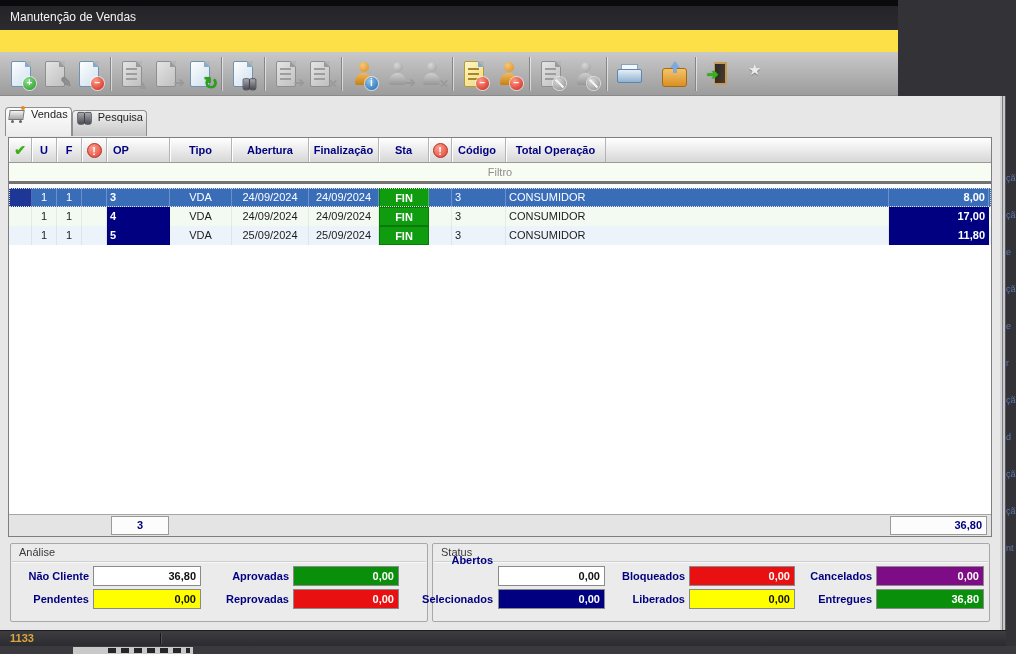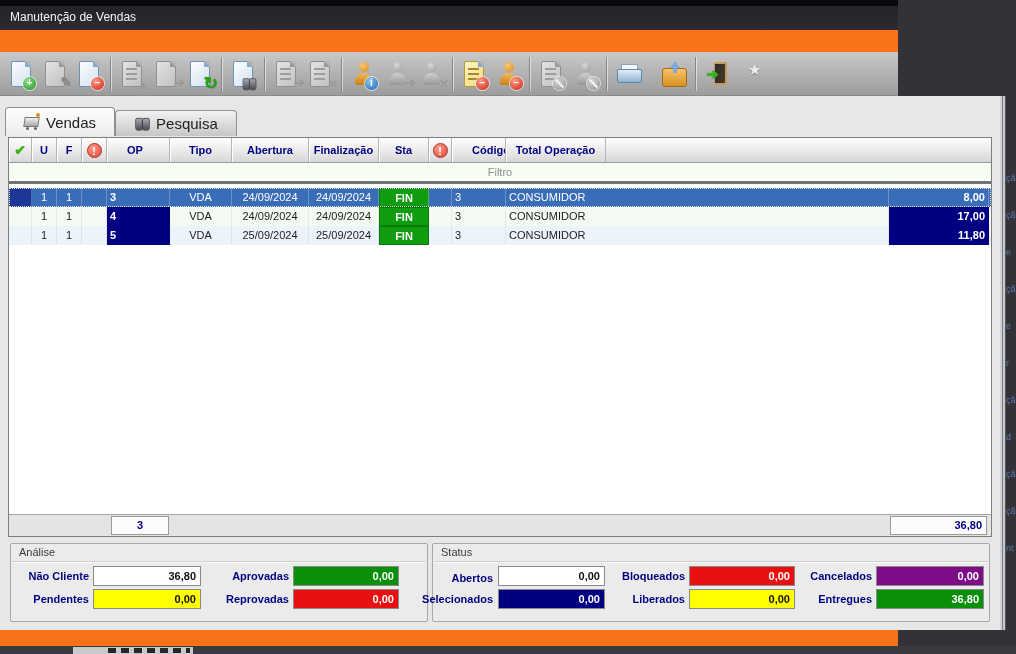--- a/index.html
+++ b/index.html
@@ -8,21 +8,21 @@
 
   
   .underlay-right{position:absolute;right:0;top:160px;width:10px;height:420px;overflow:hidden;
     font-size:9px;line-height:37px;color:#5d7ab0;white-space:pre-line;text-align:left}
   .underlay-bottom{position:absolute;left:0;top:646px;width:1016px;height:8px;background:#3a3a3e;overflow:hidden}
   .underlay-bottom .patch{position:absolute;left:73px;top:1px;width:120px;height:7px;background:#c9c9c9}
   .underlay-bottom .glyphs{position:absolute;left:108px;top:2px;width:82px;height:5px;
     background:repeating-linear-gradient(90deg,#26262a 0 8px,transparent 8px 13px)}
 
   
-  .window{position:absolute;left:0;top:0;width:898px;height:646px;background:#f97316}
+  .window{position:absolute;left:0;top:0;width:898px;height:646px;background:#fde047}
   .titlebar{position:absolute;left:0;top:0;width:100%;height:30px;background:linear-gradient(#0a0a0c 0 6px,#232328 6px,#2b2b30);color:#f4f4f4}
   .titlebar span{position:absolute;left:10px;top:10px;font-size:12px}
   .menubar{position:absolute;left:0;top:30px;width:100%;height:22px;background:linear-gradient(#46464c,#36363b);border-top:1px solid #5e5e64;display:flex;align-items:center;padding-left:4px}
   .mi{color:#f2f2f2;font-size:12px;padding:2px 9px;cursor:default}
   .toolbar{position:absolute;left:0;top:52px;width:100%;height:44px;background:linear-gradient(#c9c9c9,#9c9c9c);border-bottom:1px solid #8a8a8a;display:flex;align-items:center;padding-left:4px}
   .tsep{width:1px;height:34px;background:#86868a;box-shadow:1px 0 0 rgba(255,255,255,.55);margin:0 4px}
   .tb{width:34px;height:36px;position:relative;display:flex;align-items:center;justify-content:center}
   .doc{width:20px;height:26px;background:linear-gradient(135deg,#fefefe,#cfe0ef);border:1px solid #6f93b5;border-radius:2px;position:relative}
   .doc::before{content:"";position:absolute;top:-1px;right:-1px;width:0;height:0;border-top:6px solid #b5b5b5;border-left:6px solid #88a9c8}
   .doc.lines::after{content:"";position:absolute;left:3px;right:4px;top:6px;height:13px;background:repeating-linear-gradient(#8fa8c0 0 2px,transparent 2px 5px)}
@@ -66,29 +66,29 @@
   .cart{display:inline-block;width:17px;height:14px;position:relative;margin-right:5px}
   .cart::before{content:"";position:absolute;top:2px;left:0;width:13px;height:8px;background:linear-gradient(#f2f2f2,#a8a8a8);border:1px solid #777;transform:skewX(-8deg)}
   .cart::after{content:"";position:absolute;bottom:-1px;left:2px;width:3px;height:3px;border-radius:50%;background:#666;box-shadow:8px 0 0 #666}
   .cart .dot{position:absolute;top:-2px;right:1px;width:4px;height:4px;border-radius:50%;background:#e09018}
 
   
   .client{position:absolute;left:0;top:96px;width:1006px;height:534px;background:#e7e7e7}
   .winedge{position:absolute;right:0;top:0;bottom:0;width:6px;background:linear-gradient(90deg,#d2d2d5 0 2px,#7d7d81 2px 3px,#c9c9cc 3px 5px,#55555a 5px)}
 
   .tabs{position:absolute;left:5px;top:11px;height:29px;display:flex;align-items:flex-end}
-  .tab{display:flex;align-items:center;height:26px;padding:0 18px;font-size:15px;color:#222;
+  .tab{display:flex;height:26px;padding:0 3px;font-size:11px;color:#222;
     background:linear-gradient(#f2f2f2,#c6c6c6);border:1px solid #8f8f93;border-bottom:none;border-radius:4px 4px 0 0;cursor:default}
   .tab.active{height:29px;background:linear-gradient(#fdfdfd,#ececec);position:relative;z-index:2}
 
   .gridpanel{position:absolute;left:8px;top:41px;width:984px;height:400px;border:1px solid #7e7e82;background:#fff}
   .ghead{display:flex;height:25px;background:linear-gradient(#ffffff,#d7d7d7);border-bottom:1px solid #9a9a9a}
   .gh{font-size:11px;font-weight:bold;color:#000080;line-height:24px;border-right:1px solid #b4b4b4;box-shadow:inset 1px 0 0 #fff;
       text-align:center;overflow:hidden;white-space:nowrap;display:flex;align-items:center;justify-content:center}
-  .gh.lft{justify-content:flex-start;padding-left:20px}
+  .gh.lft{justify-content:flex-start;padding-left:6px}
   .chk{color:#3fae1f;font-size:14px;font-weight:bold;text-shadow:0 1px 0 #d8f0c8}
   .alert{display:inline-block;width:15px;height:15px;border-radius:50%;background:radial-gradient(circle at 35% 30%,#ff9c8c,#e04434);
     border:1px solid #b03020;color:#fff;font-size:11px;font-weight:bold;line-height:14px;text-align:center}
   .c0{width:23px}.c1{width:25px}.c2{width:25px}.c3{width:25px}.c4{width:63px}.c5{width:62px}
   .c6{width:77px}.c7{width:70px}.c8{width:50px}.c9{width:23px}.c10{width:54px}.c11{width:383px}.c12{width:100px}
   .filterrow{height:21px;background:#f7fdf3;border-bottom:3px solid #737373;display:flex;align-items:center;justify-content:center;
     font-size:11px;color:#8e8e8e}
   .grows{margin-top:4px}
   .grow{display:flex;height:19px;font-size:11px;color:#1c1c1c}
   .grow.alt-g{background:#f3faf1}
@@ -343,31 +343,35 @@
       <span class="flabel" style="left:188px;width:90px;top:22px">Aprovadas</span>
       <span class="fval v-green" style="left:282px;width:106px;top:22px">0,00</span>
       <span class="flabel" style="left:0;width:78px;top:45px">Pendentes</span>
       <span class="fval v-yellow" style="left:82px;width:108px;top:45px">0,00</span>
       <span class="flabel" style="left:188px;width:90px;top:45px">Reprovadas</span>
       <span class="fval v-red" style="left:282px;width:106px;top:45px">0,00</span>
     </div>
 
     <div class="gbox statusbox">
       <div class="gbox-title">Status</div>
-      <span class="flabel" style="left:2px;width:58px;top:24px">Abertos</span>
+      <span class="flabel" style="left:2px;width:58px;top:6px">Abertos</span>
       <span class="fval" style="left:65px;width:107px;top:22px">0,00</span>
       <span class="flabel" style="left:160px;width:92px;top:22px">Bloqueados</span>
       <span class="fval v-red" style="left:256px;width:106px;top:22px">0,00</span>
       <span class="flabel" style="left:345px;width:94px;top:22px">Cancelados</span>
       <span class="fval v-purple" style="left:443px;width:108px;top:22px">0,00</span>
       <span class="flabel" style="left:-14px;width:74px;top:45px">Selecionados</span>
       <span class="fval v-navy" style="left:65px;width:107px;top:45px">0,00</span>
       <span class="flabel" style="left:160px;width:92px;top:45px">Liberados</span>
       <span class="fval v-yellow" style="left:256px;width:106px;top:45px">0,00</span>
       <span class="flabel" style="left:345px;width:94px;top:45px">Entregues</span>
       <span class="fval v-green" style="left:443px;width:108px;top:45px">36,80</span>
     </div>
 
     <div class="winedge"></div>
   </div>
 
+  <div class="statusbar">
+    <span class="sbcount">1133</span>
+    <span class="sbdiv"></span>
+  </div>
 
 </div>
 
 </body></html>

